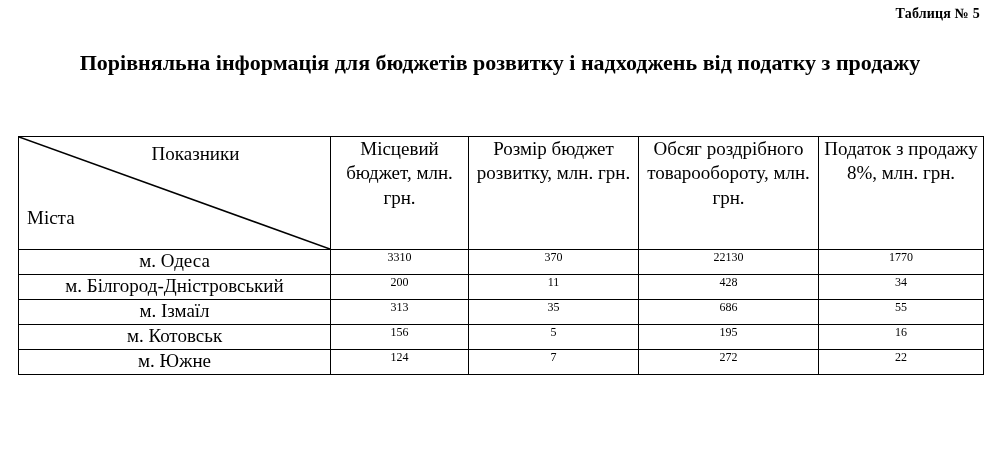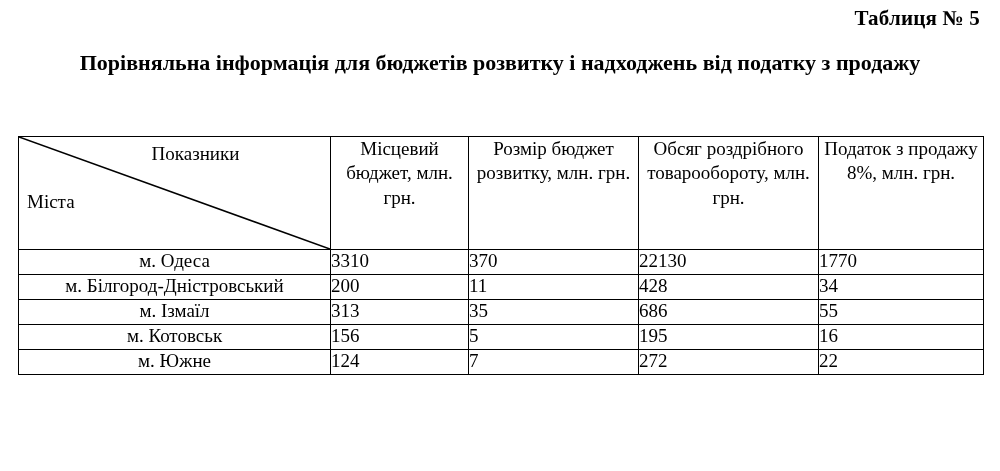--- a/index.html
+++ b/index.html
@@ -18,21 +18,21 @@
   .page {
     position: relative;
     width: 1000px;
     height: 471px;
     box-sizing: border-box;
   }
   .table-number {
     position: absolute;
     top: 6px;
     right: 20px;
-    font-size: 21px;
+    font-size: 14px;
     font-weight: bold;
     letter-spacing: 0.2px;
   }
   .doc-title {
     position: absolute;
     top: 48px;
     left: 30px;
     width: 940px;
     text-align: center;
     font-size: 22px;
@@ -79,43 +79,44 @@
     top: 6px;
     left: 0;
     width: 100%;
     text-align: center;
     padding-left: 42px;
     box-sizing: border-box;
     font-size: 19px;
   }
   .hdr-corner .lbl-rows {
     position: absolute;
-    bottom: 36px;
+    bottom: 20px;
     left: 8px;
     font-size: 19px;
   }
   .hdr-cell {
     height: 112px;
     padding: 6px 6px 4px 8px;
     font-size: 19px;
     line-height: 1.28;
     vertical-align: top;
   }
   
   td.city {
     padding: 3px 6px 3px 8px;
     font-size: 19px;
     line-height: 1.2;
     white-space: nowrap;
     height: 24px;
     text-align: center;
   }
   td.num {
+    text-align: center;
     padding: 3px 6px 3px 6px;
-    font-size: 19px;
+    font-size: 12px;
     line-height: 1.2;
     height: 24px;
   }
   .col-city { width: 312px; }
   .col-1 { width: 138px; }
   .col-2 { width: 170px; }
   .col-3 { width: 180px; }
   .col-4 { width: 165px; }
 </style>
 </head>

